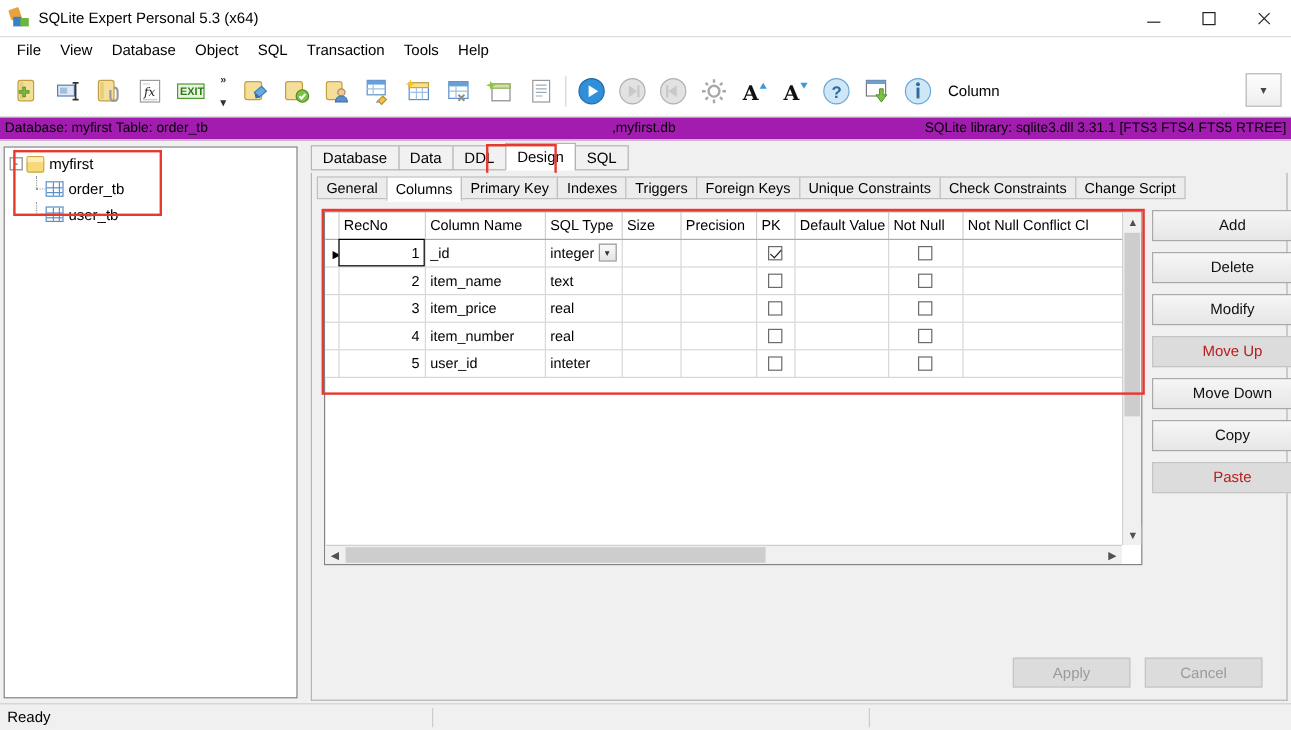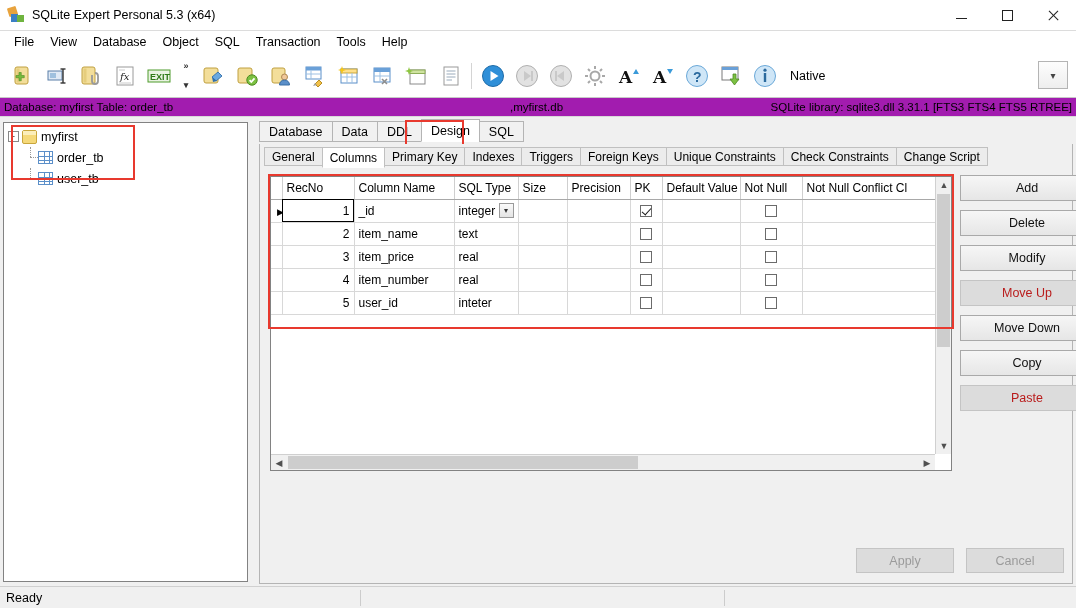--- a/index.html
+++ b/index.html
@@ -166,21 +166,21 @@
   #grid-highlight{ position:absolute; left:8px; top:30px; width:686px; height:155px; border:2px solid #e8392e; pointer-events:none;}
 
   #btncol{ position:absolute; left:700px; top:31px; width:113px; }
   .sidebtn{
     width:134px; height:26px; margin-bottom:9px;
     border:1px solid #a9a9a9; background:linear-gradient(#f6f6f6,#e6e6e6);
     display:flex; align-items:center; justify-content:center; font-size:12.5px; color:#111;
   }
   .sidebtn.disabled{ color:#b91c1c; background:#dcdcdc; border-color:#c4c4c4;}
 
-  #bottombtns{ position:absolute; right:8px; bottom:10px; display:flex; }
+  #bottombtns{ position:absolute; right:20px; bottom:10px; display:flex; }
   .botbtn{
     width:98px; height:25px; margin-left:12px;
     border:1px solid #c4c4c4; background:#dcdcdc; color:#9b9b9b;
     display:flex; align-items:center; justify-content:center; font-size:12.5px;
   }
 
   
   #statusbar{
     position:absolute; left:0; right:0; bottom:0; height:22px;
     background:#f0f0f0; border-top:1px solid #d0d0d0; display:flex; align-items:center;
@@ -399,21 +399,21 @@
     </svg>
   </div>
   <div class="tb">
     <svg width="26" height="26" viewBox="0 0 26 26">
       <circle cx="13" cy="13" r="10.5" fill="#cfe6f7" stroke="#6aa8d8"></circle>
       <rect x="11.8" y="10" width="2.4" height="9" fill="#2b6a9e"></rect>
       <circle cx="13" cy="7.2" r="1.6" fill="#2b6a9e"></circle>
     </svg>
   </div>
 
-  <div id="native-label">Native</div>
+  <div id="native-label">Column</div>
 
   <div id="native-combo">▾</div>
 </div>
 
 <div id="infobar">
   <div id="info-db">Database: myfirst   Table: order_tb</div>
   <div id="info-file">,myfirst.db</div>
   <div id="info-lib">SQLite library: sqlite3.dll 3.31.1 [FTS3 FTS4 FTS5 RTREE]</div>
 </div>
 

